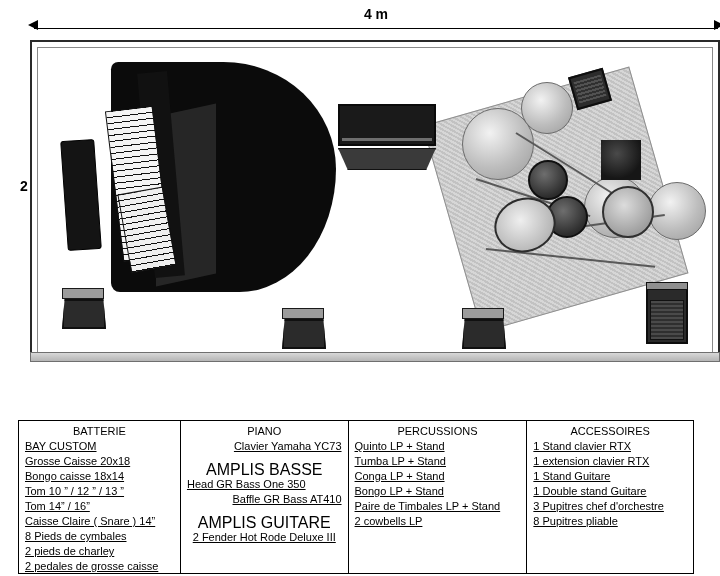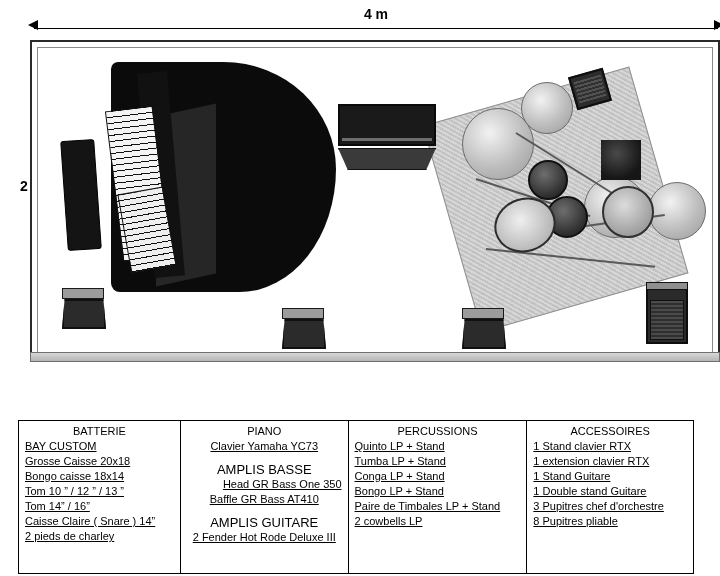--- a/index.html
+++ b/index.html
@@ -304,21 +304,21 @@
     font-weight: normal;
     text-align: center;
   }
   .col .line-item {
     font-size: 11px;
     line-height: 15px;
     white-space: nowrap;
     text-decoration: underline;
   }
   .col .sub {
-    font-size: 13px;
+    font-size: 16px;
     line-height: 15px;
     text-align: center;
     margin-top: 8px;
   }
 </style>
 </head>
 <body>
 
 <div id="stage">
 
@@ -391,29 +391,31 @@
   <div class="table">
 
     <div class="col c1">
       <h4>BATTERIE</h4>
       <div class="line-item">BAY CUSTOM</div>
       <div class="line-item">Grosse Caisse  20x18</div>
       <div class="line-item">Bongo caisse  18x14</div>
       <div class="line-item">Tom 10 ” / 12 ” / 13 ”</div>
       <div class="line-item">Tom  14” / 16”</div>
       <div class="line-item">Caisse Claire ( Snare ) 14”</div>
+      <div class="line-item">8 Pieds de cymbales</div>
       <div class="line-item">2 pieds de charley</div>
+      <div class="line-item">2 pedales de grosse caisse</div>
     </div>
 
     <div class="col c2">
       <h4>PIANO</h4>
-      <div class="line-item" style="text-align:center">Clavier Yamaha YC73</div>
+      <div class="line-item" style="text-align:right">Clavier Yamaha YC73</div>
       <div class="sub">AMPLIS BASSE</div>
-      <div class="line-item" style="text-align:right">Head GR Bass One 350</div>
-      <div class="line-item" style="text-align:center">Baffle GR Bass AT410</div>
+      <div class="line-item" style="text-align:left">Head GR Bass One 350</div>
+      <div class="line-item" style="text-align:right">Baffle GR Bass AT410</div>
       <div class="sub">AMPLIS GUITARE</div>
       <div class="line-item" style="text-align:center">2 Fender Hot Rode Deluxe III</div>
     </div>
 
     <div class="col c3">
       <h4>PERCUSSIONS</h4>
       <div class="line-item">Quinto LP + Stand</div>
       <div class="line-item">Tumba LP + Stand</div>
       <div class="line-item">Conga LP + Stand</div>
       <div class="line-item">Bongo LP + Stand</div>

